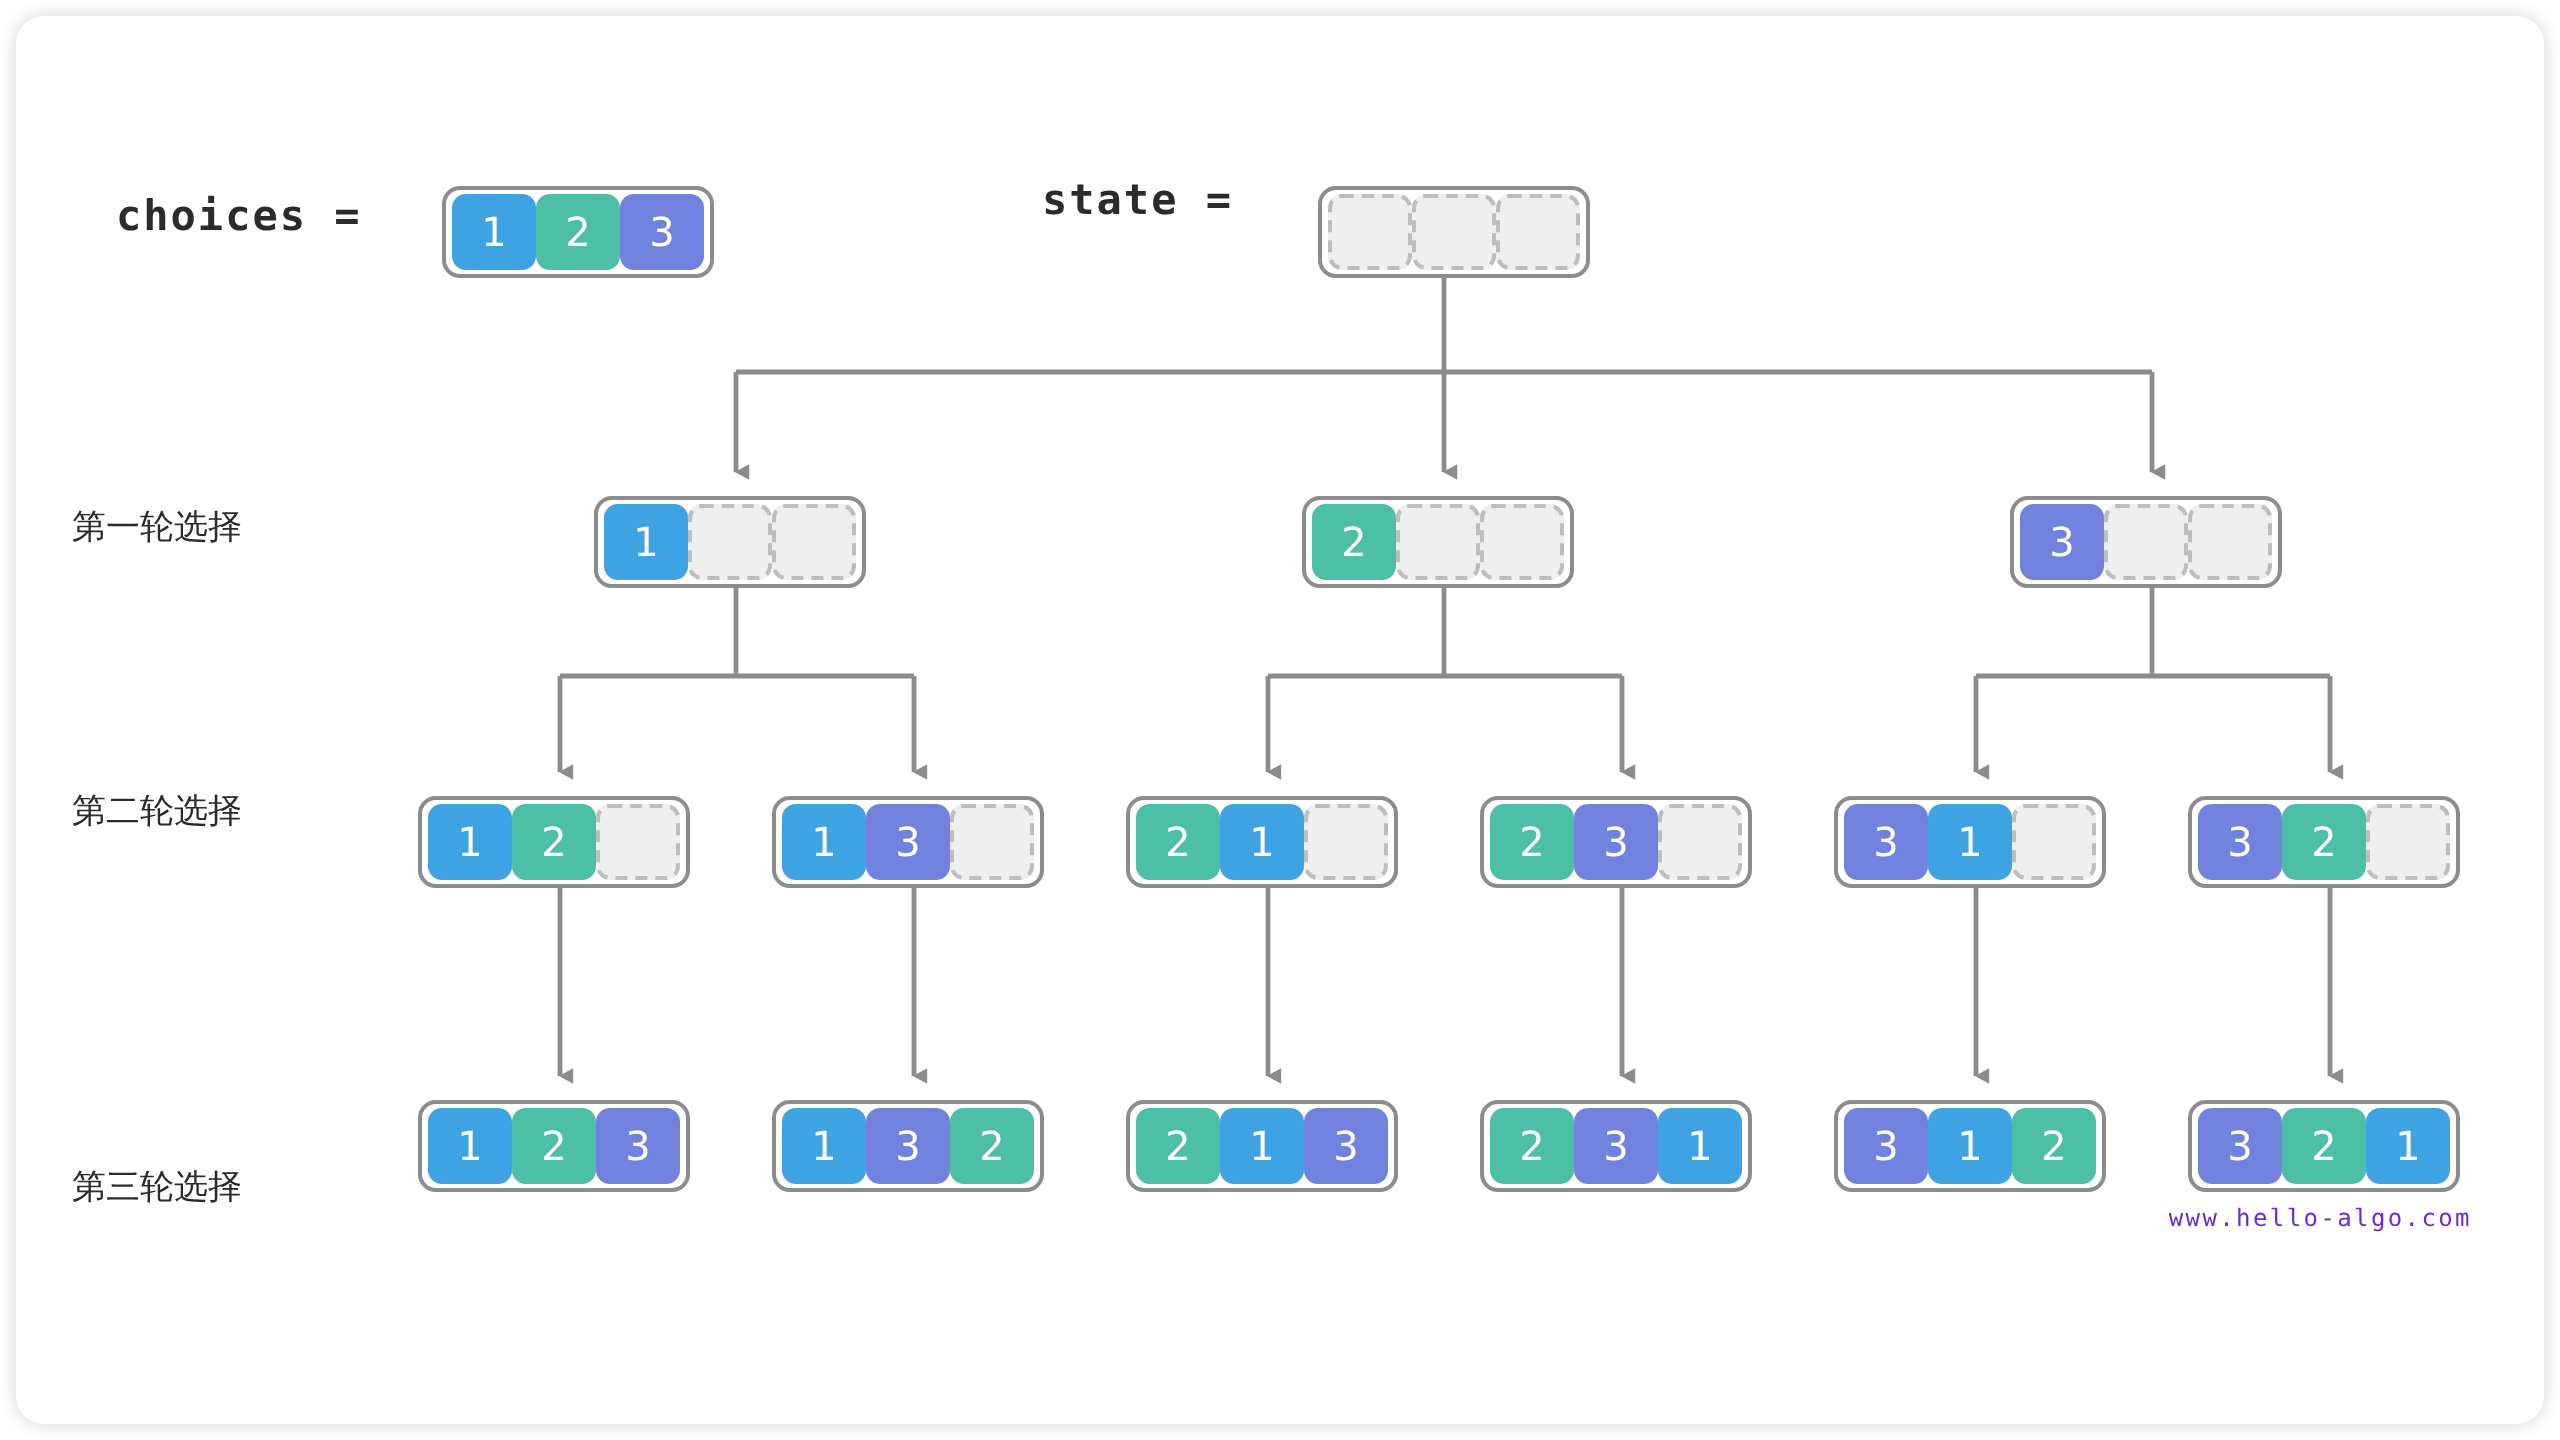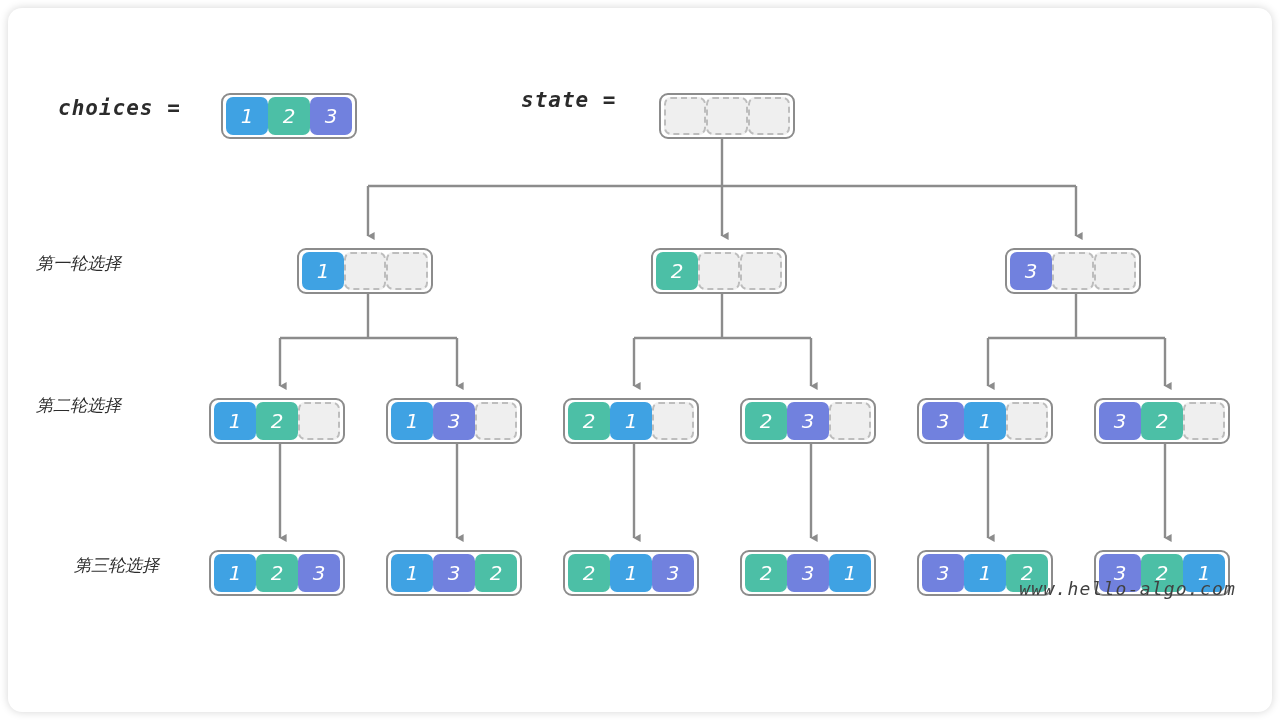--- a/index.html
+++ b/index.html
@@ -22,21 +22,20 @@
     background: #ffffff;
     border-radius: 14px;
     box-shadow: 0 0 9px rgba(0,0,0,0.17);
     overflow: hidden;
   }
   #stage {
     position: absolute;
     left: 0; top: 0;
     width: 1264px;
     height: 618px;
-    font-style: italic;
   }
   svg.wires {
     position: absolute;
     left: 0; top: 0;
     width: 1264px;
     height: 704px;
     pointer-events: none;
   }
 
   
@@ -52,24 +51,24 @@
   .row-label {
     position: absolute;
     font-family: "DejaVu Sans", "Liberation Sans", sans-serif;
     font-size: 17px;
     color: #2b2b2b;
     white-space: nowrap;
   }
   .watermark {
     position: absolute;
     right: 36px;
-    bottom: 27px;
+    bottom: 10px;
     font-family: "DejaVu Sans Mono", "Liberation Mono", monospace;
-    font-size: 18px;
-    color: #404040;
+    font-size: 12px;
+    color: #6d28d9;
     letter-spacing: 1.2px;
     white-space: nowrap;
   }
 
   
   .array {
     position: absolute;
     box-sizing: border-box;
     border: 2px solid #8c8c8c;
     border-radius: 9px;
@@ -145,21 +144,21 @@
         <path d="M980,436 L980,530" marker-end="url(#ah)"></path>
         <path d="M1157,436 L1157,530" marker-end="url(#ah)"></path>
       </g>
     </svg>
 
     <div class="mono-label" style="left:50px; top:88px;">choices =</div>
     <div class="mono-label" style="left:513px; top:80px;">state =</div>
 
     <div class="row-label" style="left:28px; top:244px;">第一轮选择</div>
     <div class="row-label" style="left:28px; top:386px;">第二轮选择</div>
-    <div class="row-label" style="left:28px; top:546px;margin-left:38px;">第三轮选择</div>
+    <div class="row-label" style="left:28px; top:574px;">第三轮选择</div>
 
     <div id="arrays-layer">
         <div class="array" style="left: 213px; top: 85px;">
           <div class="cell v1">1</div>
           <div class="cell v2">2</div>
           <div class="cell v3">3</div>
         </div>
         <div class="array" style="left: 651px; top: 85px;">
           <div class="cell empty"></div>
           <div class="cell empty"></div>

